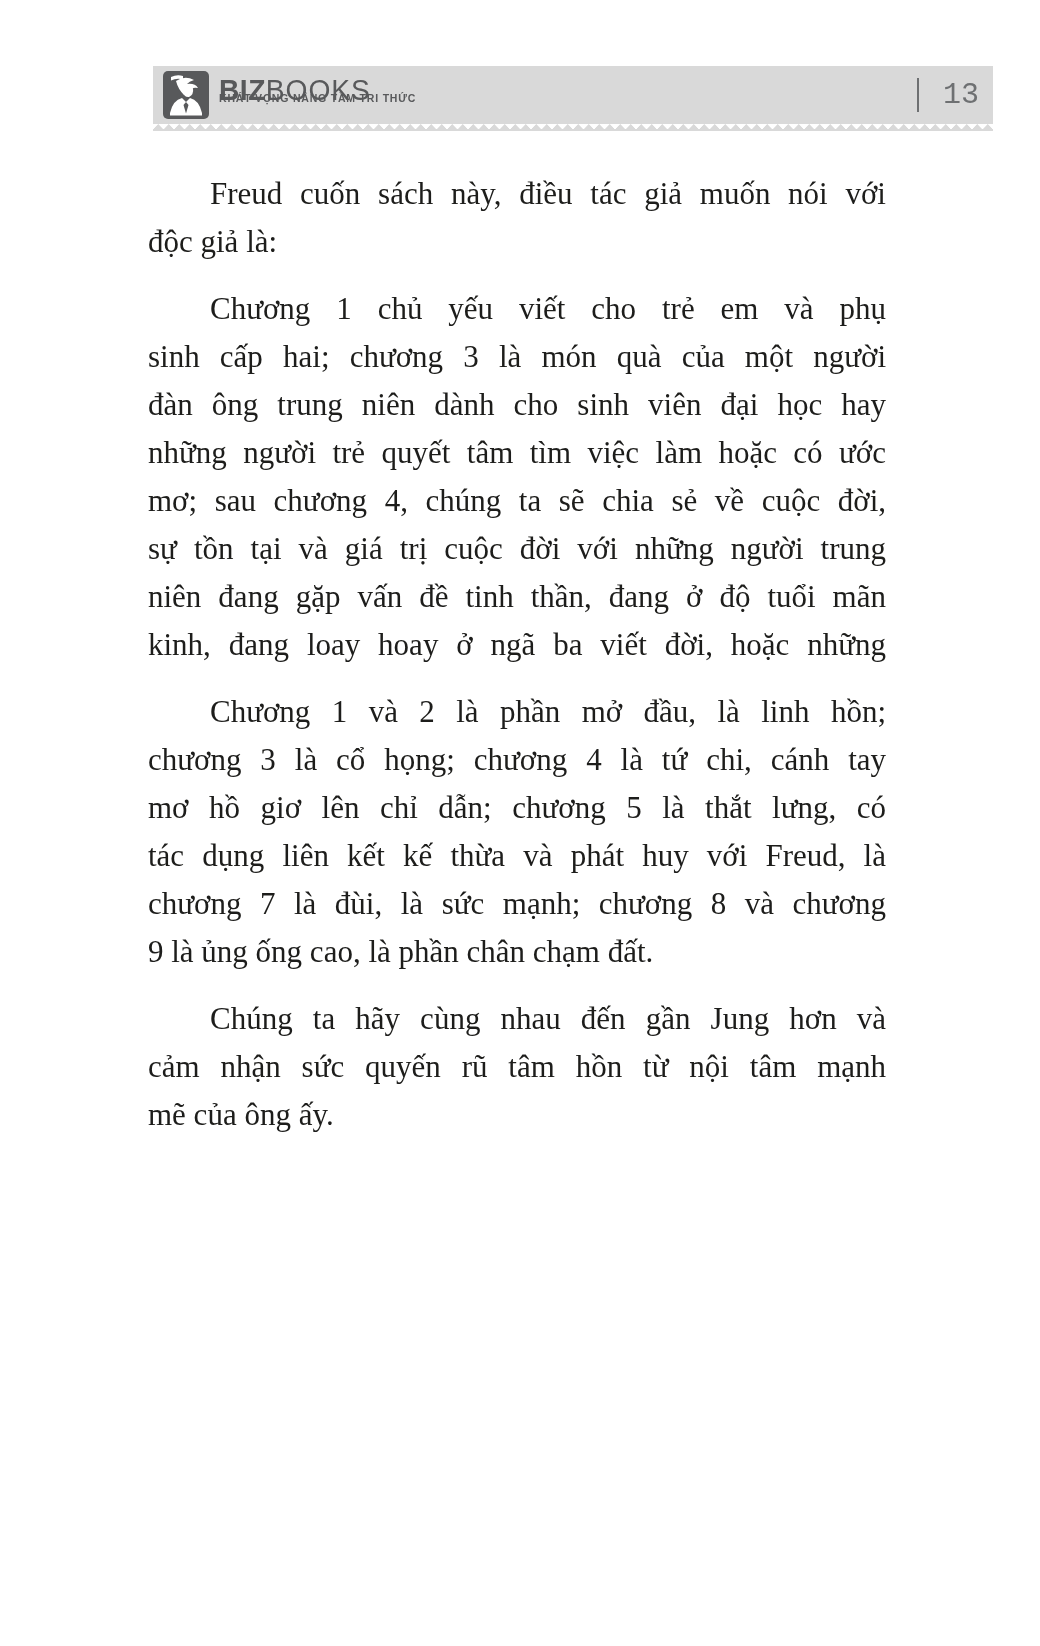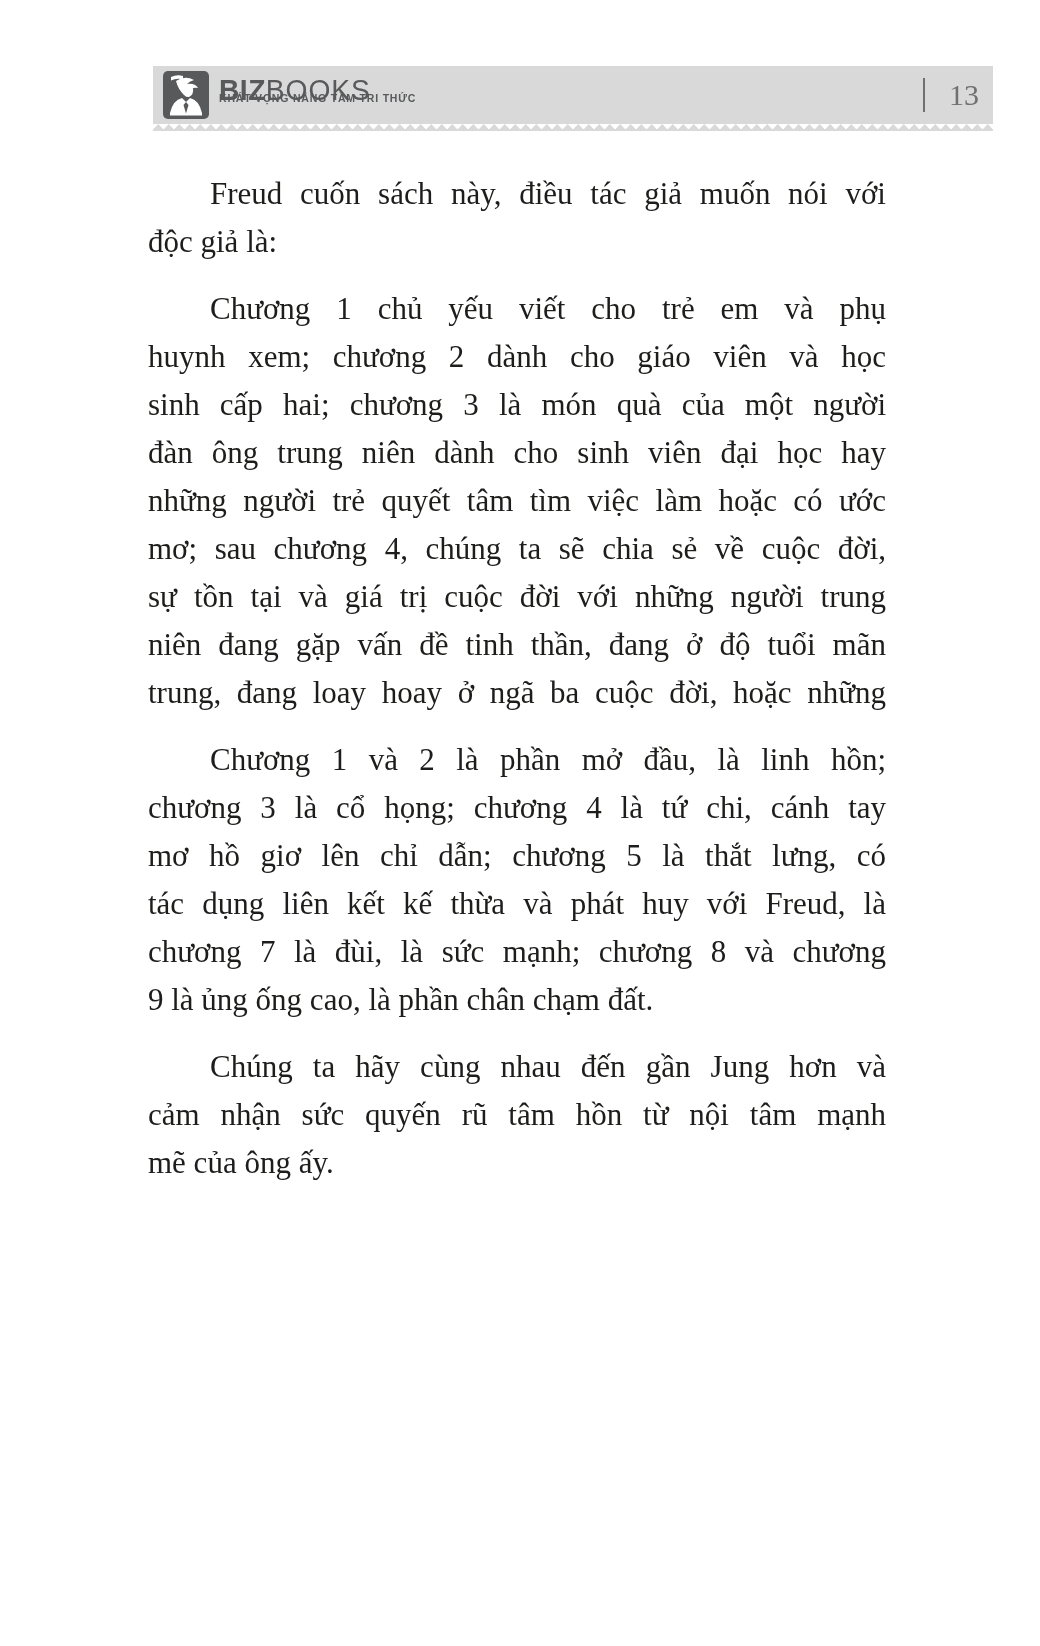--- a/index.html
+++ b/index.html
@@ -30,21 +30,21 @@
   .brand .b2{font-size:30px;font-weight:400;letter-spacing:1px;}
   .tagline{
     position:absolute;left:66px;top:26px;
     font-family:"Liberation Sans","DejaVu Sans",sans-serif;
     font-size:10.5px;font-weight:700;letter-spacing:.8px;
     color:var(--logo,#58595b);white-space:nowrap;
   }
   .pagenum{
     position:absolute;right:14px;top:0;height:58px;
     display:flex;align-items:center;gap:24px;
-    font-family:Liberation Serif, serif;
+    font-family:Liberation Mono, monospace;
     color:var(--pgnum,#6e7072);
   }
   .pagenum .pipe{
     display:inline-block;width:2px;height:34px;
     background:var(--pgnum,#6e7072);
   }
   .pagenum .num{font-size:30px;font-weight:400;}
   
   .body-text{
     position:absolute;left:148px;top:170px;width:738px;
@@ -77,28 +77,27 @@
   </span>
 </div>
 
 <div class="body-text">
     <div class="paragraph">
       <div class="line first">Freud cuốn sách này, điều tác giả muốn nói với</div>
       <div class="line last">độc giả là:</div>
     </div>
     <div class="paragraph">
       <div class="line first">Chương 1 chủ yếu viết cho trẻ em và phụ</div>
-      <div class="line">huynh xem; chương 2 dành cho giáo viên và học</div>
       <div class="line">sinh cấp hai; chương 3 là món quà của một người</div>
       <div class="line">đàn ông trung niên dành cho sinh viên đại học hay</div>
       <div class="line">những người trẻ quyết tâm tìm việc làm hoặc có ước</div>
       <div class="line">mơ; sau chương 4, chúng ta sẽ chia sẻ về cuộc đời,</div>
       <div class="line">sự tồn tại và giá trị cuộc đời với những người trung</div>
       <div class="line">niên đang gặp vấn đề tinh thần, đang ở độ tuổi mãn</div>
-      <div class="line">trung, đang loay hoay ở ngã ba cuộc đời, hoặc những</div>
+      <div class="line">kinh, đang loay hoay ở ngã ba viết đời, hoặc những</div>
     </div>
     <div class="paragraph">
       <div class="line first">Chương 1 và 2 là phần mở đầu, là linh hồn;</div>
       <div class="line">chương 3 là cổ họng; chương 4 là tứ chi, cánh tay</div>
       <div class="line">mơ hồ giơ lên chỉ dẫn; chương 5 là thắt lưng, có</div>
       <div class="line">tác dụng liên kết kế thừa và phát huy với Freud, là</div>
       <div class="line">chương 7 là đùi, là sức mạnh; chương 8 và chương</div>
       <div class="line last">9 là ủng ống cao, là phần chân chạm đất.</div>
     </div>
     <div class="paragraph">

